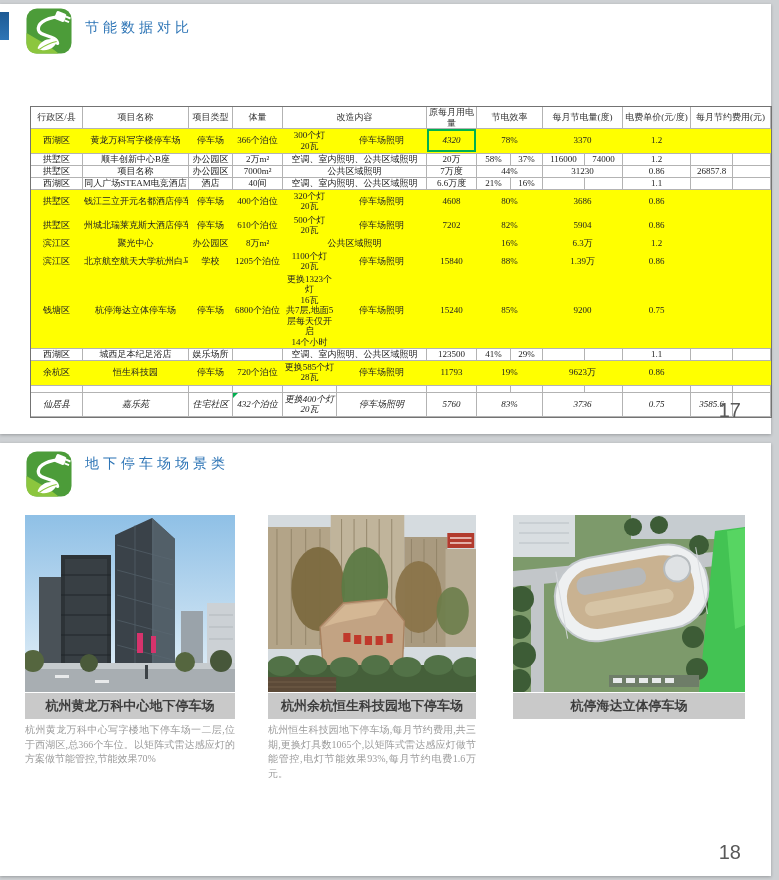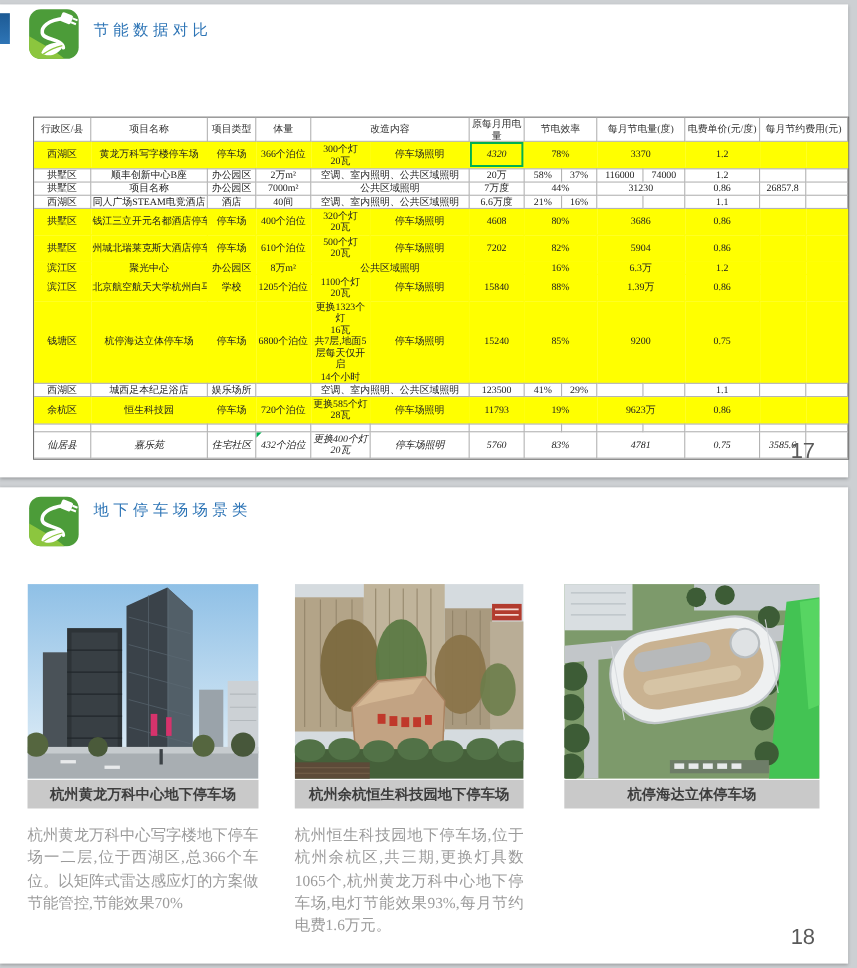--- a/index.html
+++ b/index.html
@@ -21,28 +21,28 @@
     font-size:9px;line-height:10.5px;color:#222;text-align:center;vertical-align:middle;
     padding:0 1px;overflow:hidden;white-space:pre-line;position:relative;}
   table.energy tr.hd td{font-size:9px;color:#333;}
   table.energy td.y{background:#ffff00;border-right-color:#ffff00;border-bottom-color:#ffff00;}
   table.energy tr.bt td{border-top:1px solid #b3b3b3;}
   table.energy td.nm{white-space:nowrap;}
   table.energy td.sel{box-shadow:inset 0 0 0 2px #00b050;font-style:italic;}
   table.energy td.note:before{content:"";position:absolute;left:0;top:0;border-top:5px solid #00b050;border-right:5px solid transparent;}
   .pagenum{position:absolute;right:30px;bottom:12px;font-size:20px;color:#595959;}
   
-  .card{position:absolute;top:88px;}
+  .card{position:absolute;top:72px;}
   #card0{left:25px;width:210px;}
   #card1{left:268px;width:208px;}
   #card2{left:513px;width:232px;}
   .photo{display:block;width:100%;height:177px;}
   .caption{height:26px;line-height:26px;background:#c9c9c9;color:#3d3d3d;font-size:13px;font-weight:bold;text-align:center;
     overflow:hidden;white-space:nowrap;margin-top:1px;}
-  .desc{margin-top:16px;font-family:"Liberation Serif",serif;font-size:14px;line-height:1.45;color:#9b9b9b;text-align:justify;}
+  .desc{margin-top:4px;font-family:"Liberation Serif",serif;font-size:10px;line-height:1.45;color:#9b9b9b;text-align:justify;}
   .desc b{color:#6f6f6f;}
 </style>
 </head>
 <body>
 
 <div class="slide" id="slide1">
   <div class="accent-bar"></div>
   <div class="logo">
     <svg width="46" height="46" viewBox="0 0 48 48" aria-hidden="true">
       <rect x="0.5" y="0.5" width="47" height="47" rx="11" fill="#4c9c39"></rect>
@@ -273,21 +273,21 @@
           <tr style="height: 24px; font-style: italic;">
             <td>仙居县</td>
             <td class="nm">嘉乐苑</td>
             <td class="nm">住宅社区</td>
             <td class="note nm">432个泊位</td>
             <td>更换400个灯
 20瓦</td>
             <td>停车场照明</td>
             <td>5760</td>
             <td colspan="2">83%</td>
-            <td colspan="2">4781</td>
+            <td colspan="2">3736</td>
             <td>0.75</td>
             <td>3585.6</td>
             <td></td>
           </tr>
         </tbody>
     </table>
   </div>
 
   <div class="pagenum">17</div>
 </div>
@@ -411,21 +411,21 @@
           <ellipse cx="190" cy="150" rx="16" ry="10"></ellipse>
           <ellipse cx="222" cy="152" rx="16" ry="10"></ellipse>
       </g>
       <rect x="0" y="162" width="76" height="15" fill="#5c4a38"></rect>
       <g stroke="#74604a" stroke-width="1">
           <line x1="0" y1="167" x2="76" y2="167"></line>
           <line x1="0" y1="172" x2="76" y2="172"></line>
         </g>
     </svg>
     <div class="caption">杭州余杭恒生科技园地下停车场</div>
-    <div class="desc"><span>杭州恒生科技园地下停车场,位于杭州余杭区,共三期,更换灯具数1065个,杭州黄龙万科中心地下停车场,电灯节能效果93%,每月节约电费1.6万元。</span></div>
+    <div class="desc"><span>杭州恒生科技园地下停车场,每月节约费用,共三期,更换灯具数1065个,以矩阵式雷达感应灯做节能管控,电灯节能效果93%,每月节约电费1.6万元。</span></div>
   </div>
 
   <div class="card" id="card2">
     <svg class="photo" viewBox="0 0 232 177" preserveAspectRatio="none">
       <rect width="232" height="177" fill="#7d9a6b"></rect>
       <rect x="0" y="0" width="62" height="42" fill="#d9dee1"></rect>
       <g stroke="#b9c0c5" stroke-width="1">
           <line x1="6" y1="8" x2="56" y2="8"></line>
           <line x1="6" y1="18" x2="56" y2="18"></line>
           <line x1="6" y1="28" x2="56" y2="28"></line>

